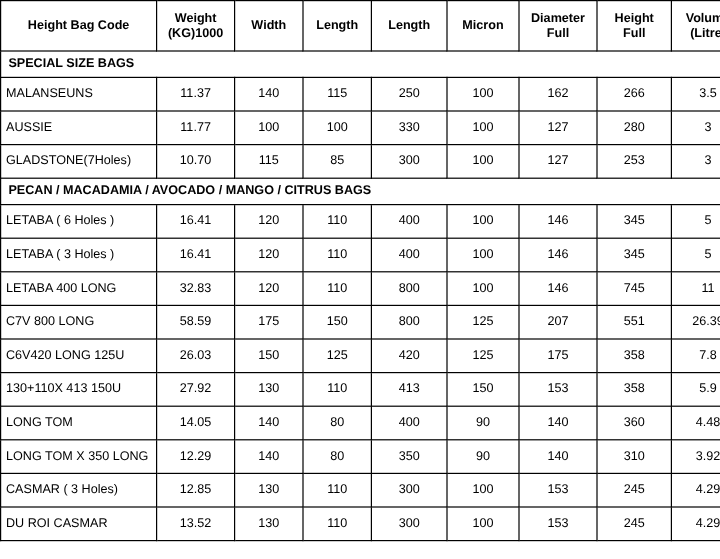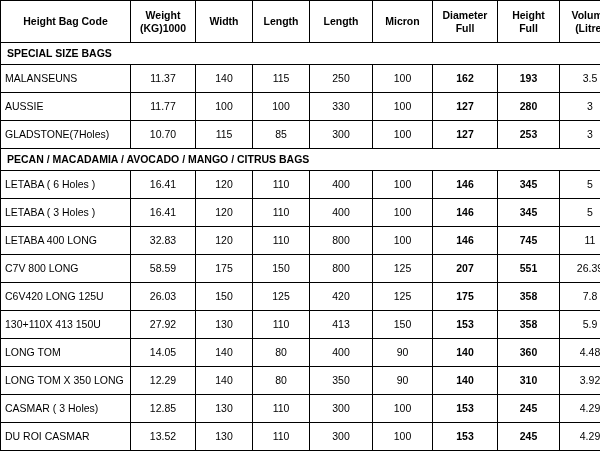--- a/index.html
+++ b/index.html
@@ -37,21 +37,21 @@
   td.label {
     text-align: left;
     padding-left: 6px;
     height: 28px;
     margin-left: 32px;
   }
   td.num {
     text-align: center;
   }
   td.bold {
-    font-weight: bold;
+    font-weight: normal;
   }
   tr.section td {
     font-weight: bold;
     text-align: left;
     padding-left: 6px;
     height: 22px;
     font-size: 10.5px;
   }
   .col1 { width: 130px; }
   .col2 { width: 65px; }
@@ -118,21 +118,21 @@
         <td colspan="9">SPECIAL SIZE BAGS</td>
       </tr>
       <tr>
         <td class="label">MALANSEUNS</td>
         <td class="num">11.37</td>
         <td class="num">140</td>
         <td class="num">115</td>
         <td class="num">250</td>
         <td class="num">100</td>
         <td class="num bold">162</td>
-        <td class="num bold">193</td>
+        <td class="num bold">266</td>
         <td class="num">3.5</td>
       </tr>
       <tr>
         <td class="label">AUSSIE</td>
         <td class="num">11.77</td>
         <td class="num">100</td>
         <td class="num">100</td>
         <td class="num">330</td>
         <td class="num">100</td>
         <td class="num bold">127</td>

